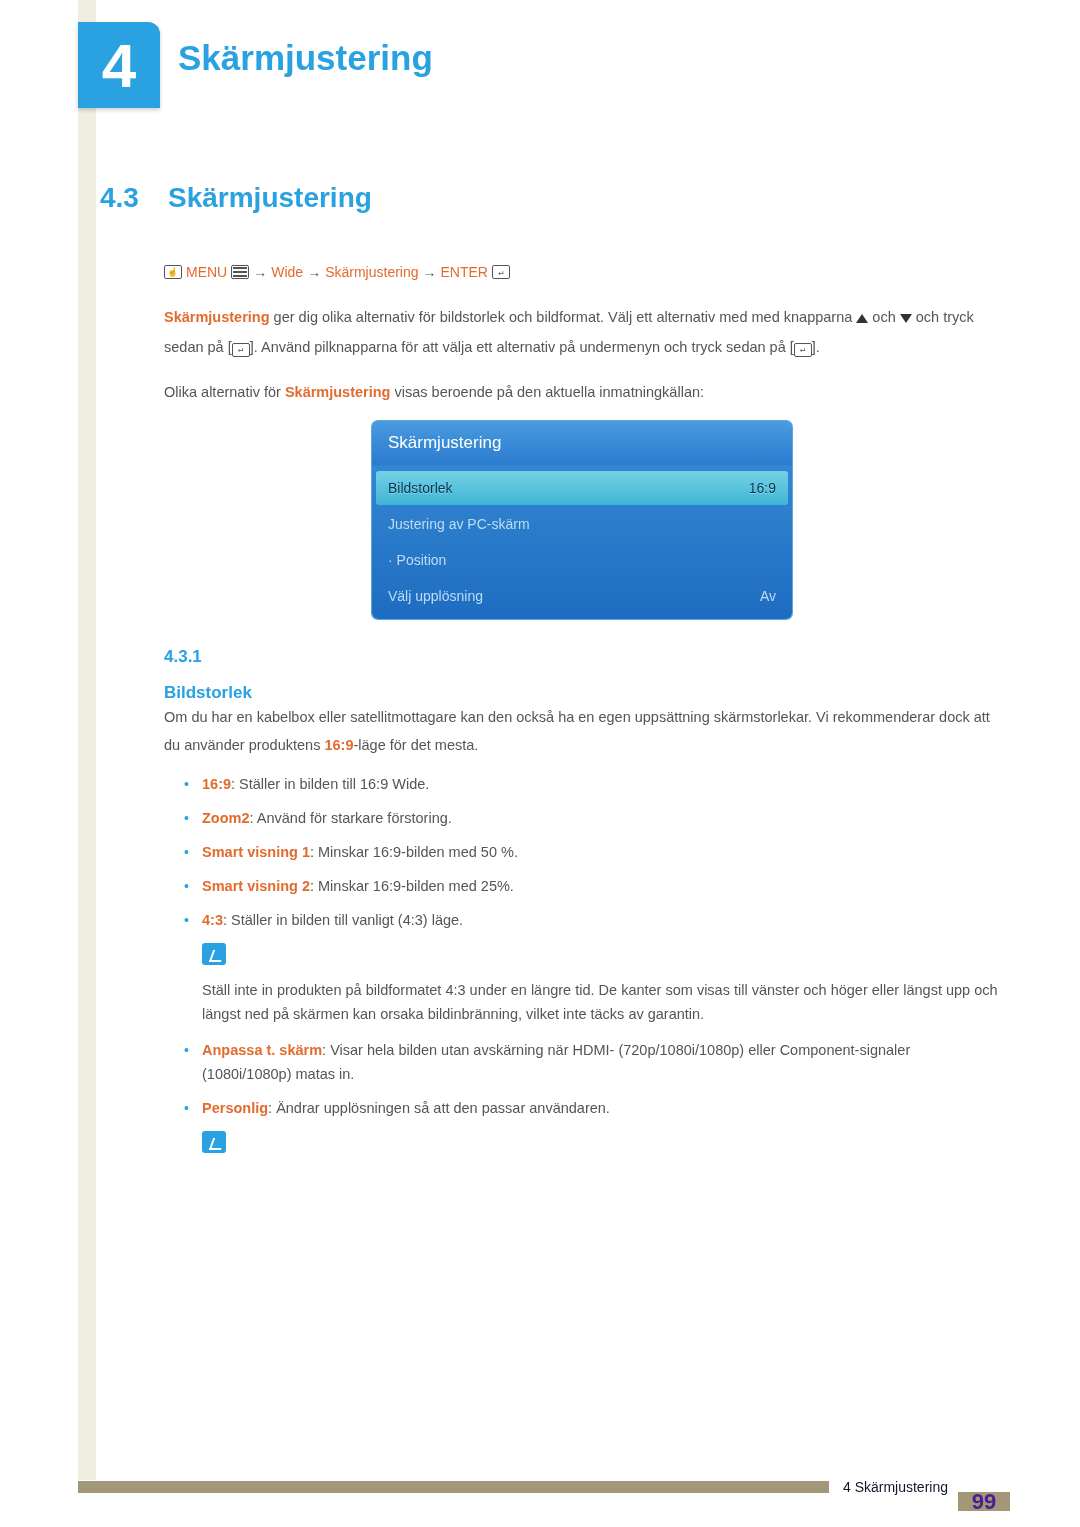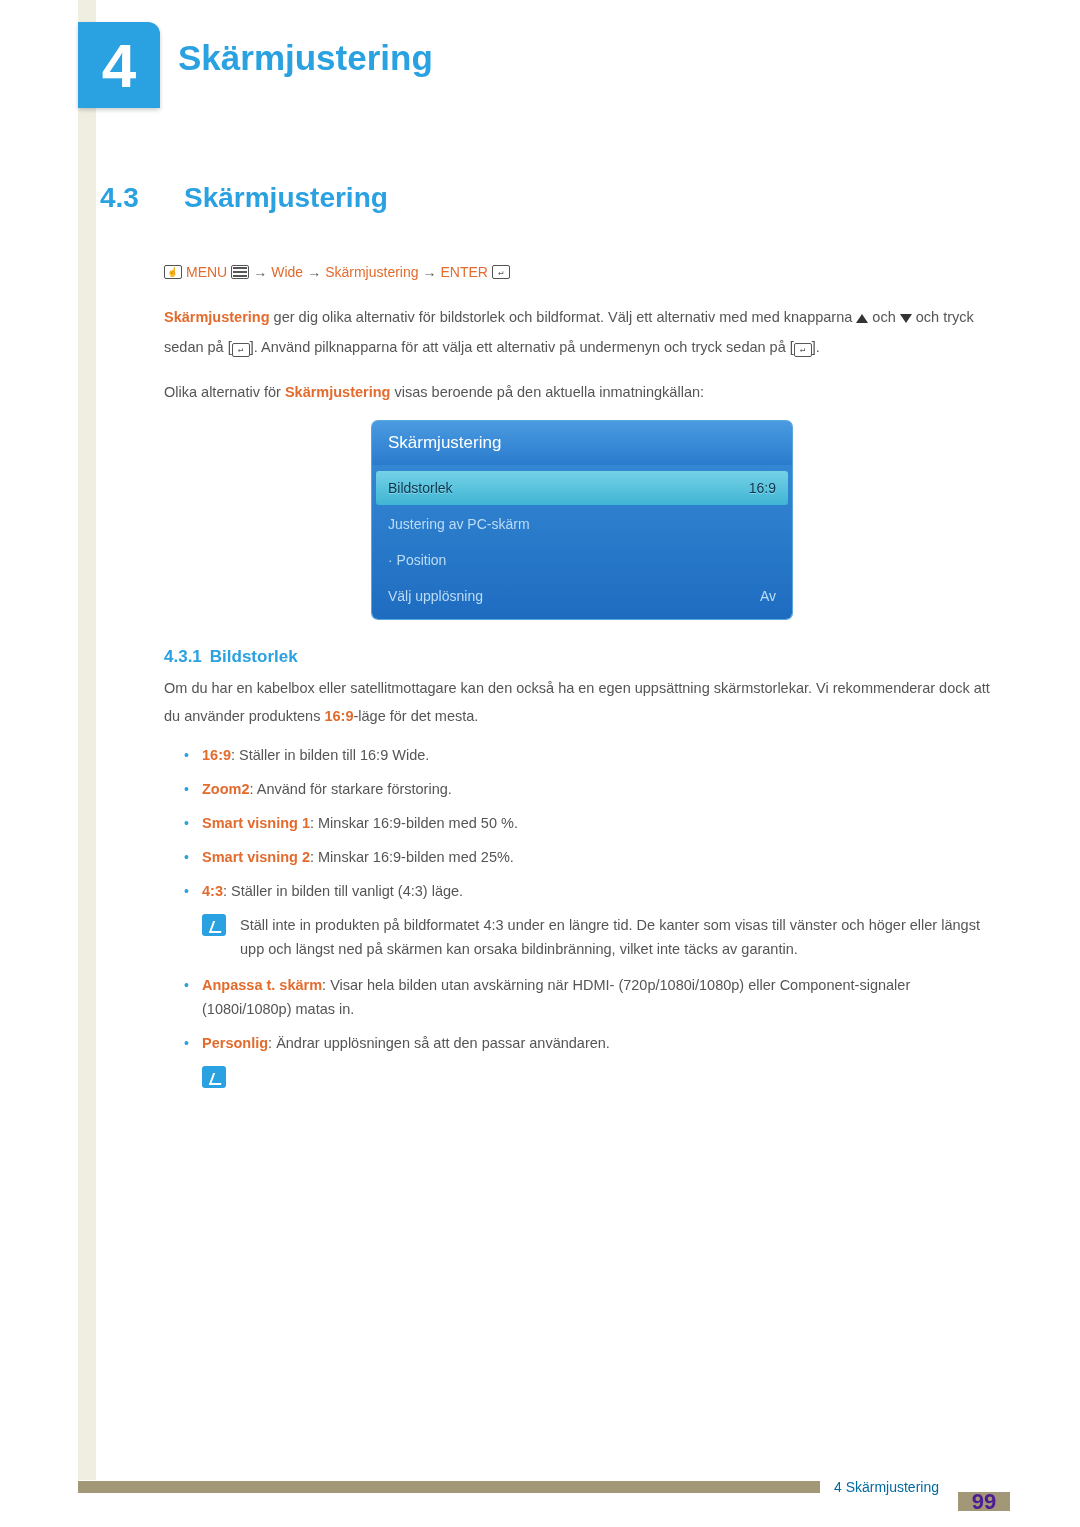--- a/index.html
+++ b/index.html
@@ -2,21 +2,21 @@
 <html><head>
 <meta charset="utf-8">
 <style>
   * { box-sizing: border-box; margin: 0; padding: 0; }
   body { font-family: Arial, Helvetica, sans-serif; background: #fff; width: 1080px; margin: 0 auto; color: #333; }
   .page { position: relative; width: 1080px; height: 1527px; }
   .sidebar { position: absolute; left: 78px; top: 0; width: 18px; height: 1480px; background: #f0ede1; }
   .chapter-box { position: absolute; left: 78px; top: 22px; width: 82px; height: 86px; background: #2aa1e0; color: #fff; display: flex; align-items: center; justify-content: center; font-size: 62px; font-weight: bold; border-top-right-radius: 12px; box-shadow: 0 2px 4px rgba(0,0,0,0.2); }
   .chapter-title { position: absolute; left: 178px; top: 38px; font-size: 35px; font-weight: bold; color: #2aa1e0; }
   .content { position: absolute; left: 100px; top: 182px; width: 900px; }
-  .h1-row { display: flex; gap: 28px; align-items: baseline; margin-bottom: 50px; }
+  .h1-row { display: flex; gap: 12px; align-items: baseline; margin-bottom: 50px; }
   .h1-num { color: #2aa1e0; font-size: 28px; font-weight: bold; width: 56px; }
   .h1-title { color: #2aa1e0; font-size: 28px; font-weight: bold; }
   .indent { margin-left: 64px; }
   .nav-path { margin-bottom: 22px; font-size: 14px; display: flex; align-items: center; flex-wrap: wrap; gap: 4px; }
   .nav-path .brand { color: #e26b2d; font-weight: normal; }
   .nav-path .plain { color: #555; }
   .icon-box { display: inline-flex; align-items: center; justify-content: center; width: 18px; height: 14px; border: 1.2px solid #555; border-radius: 2px; font-size: 9px; color: #555; line-height: 1; }
   .icon-menu-bars { display: inline-block; width: 14px; height: 10px; background: linear-gradient(#555 0 2px, transparent 2px 4px, #555 4px 6px, transparent 6px 8px, #555 8px 10px); vertical-align: middle; }
   .icon-enter { font-family: monospace; }
   .para { font-size: 14.5px; color: #555; line-height: 2.1; margin-bottom: 14px; }
@@ -28,38 +28,38 @@
   
   .osd { width: 420px; margin: 14px auto 28px auto; border-radius: 6px; overflow: hidden; box-shadow: 0 0 0 1px #5aa7de; background: linear-gradient(#3a8ed8, #1e6cc0); }
   .osd-title { padding: 12px 16px; color: #fff; font-size: 17px; font-weight: 500; background: linear-gradient(#4a9be0, #2a7bcd); }
   .osd-body { padding: 4px; }
   .osd-row { display: flex; justify-content: space-between; padding: 9px 12px; margin: 2px 0; color: #bcdcf6; font-size: 14px; border-radius: 3px; }
   .osd-row.sel { background: linear-gradient(#75d1e6, #3fb5d4); color: #06354f; text-shadow: 0 1px 0 rgba(255,255,255,0.35); }
   .osd-row.sel .label { color: #06354f; }
   .osd-row .label { color: #bcdcf6; }
   .osd-row.sel .val { color: #06354f; }
 
-  .h2-row { display: flex; gap: 8px; align-items: baseline; margin: 14px 0 8px 0; }
+  .h2-row { display: flex; gap: 16px; align-items: baseline; margin: 14px 0 1px 0; flex-direction: column; }
   .h2-num { color: #2aa1e0; font-size: 17px; font-weight: bold; }
   .h2-title { color: #2aa1e0; font-size: 17px; font-weight: bold; }
   ul.bullets { list-style: none; margin-top: 12px; }
   ul.bullets > li { font-size: 14.5px; color: #555; line-height: 1.65; margin: 10px 0 10px 20px; position: relative; padding-left: 18px; }
   ul.bullets > li::before { content: "•"; color: #2aa1e0; position: absolute; left: 0; top: 0; font-size: 14px; }
   ul.bullets > li .brand { color: #e26b2d; font-weight: bold; }
-  .note { display: flex; gap: 14px; margin: 8px 0 8px 38px; }
+  .note { display: flex; gap: 14px; margin: 8px 0 8px 38px; flex-direction: column; }
   .note-icon { width: 24px; height: 22px; background: #2aa1e0; border-radius: 3px; position: relative; flex-shrink: 0; }
   .note-icon::after { content: ""; position: absolute; right: 3px; bottom: 3px; width: 10px; height: 10px; border-left: 2px solid #fff; border-bottom: 2px solid #fff; transform: skewX(-20deg); }
   .note-text { font-size: 14.5px; color: #555; line-height: 1.65; }
   .note .sub-bullet { display: flex; gap: 10px; }
   .note .sub-bullet::before { content: "◦"; color: #2aa1e0; }
 
   
   .footer { position: absolute; bottom: 22px; left: 78px; right: 70px; height: 36px; display: flex; align-items: center; }
   .footer-bar { flex: 1; height: 12px; background: #a29776; }
-  .footer-label { font-size: 14px; color: #0369a1; margin: 0 19px 0 14px; }
+  .footer-label { font-size: 14px; color: #0f172a; margin: 0 10px 0 14px; }
   .footer-page { width: 52px; height: 19px; background: #a29776; color: #4c1d95; display: flex; align-items: center; justify-content: center; font-size: 22px; font-weight: bold; margin-top: 29px; }
 </style>
 </head>
 <body>
 
 <div class="page">
   <div class="sidebar"></div>
   <div class="chapter-box">
     <span>4</span>
   </div>

